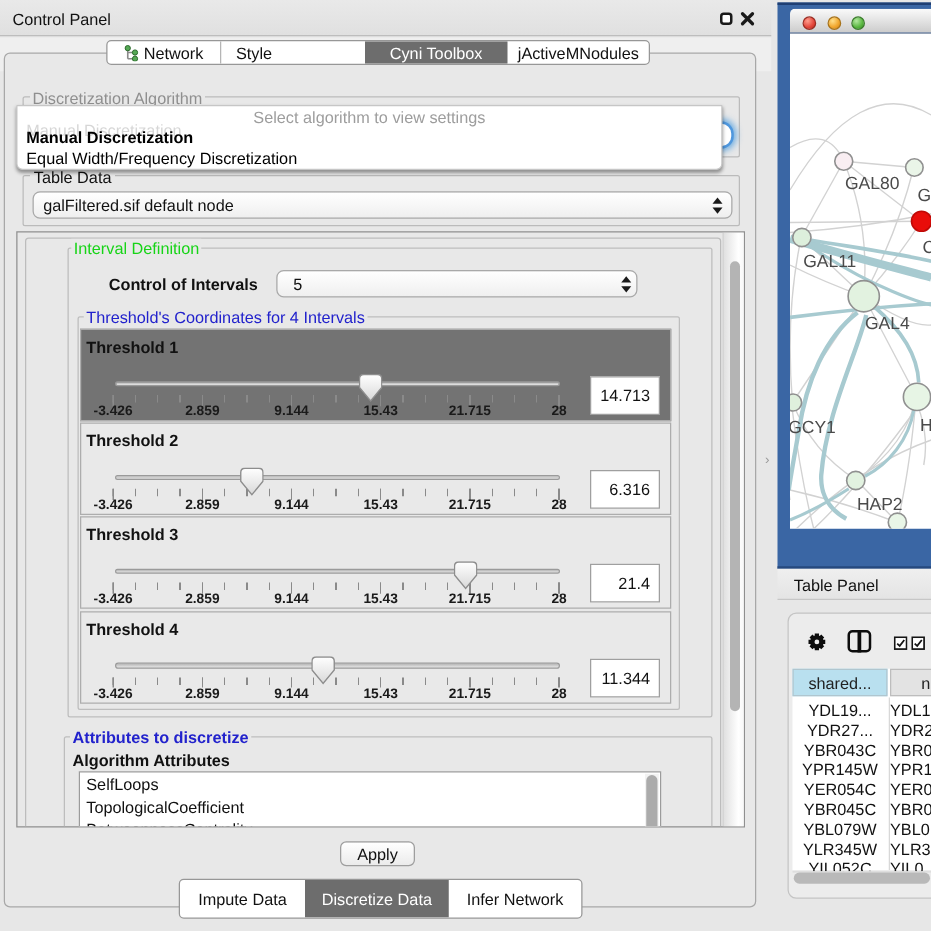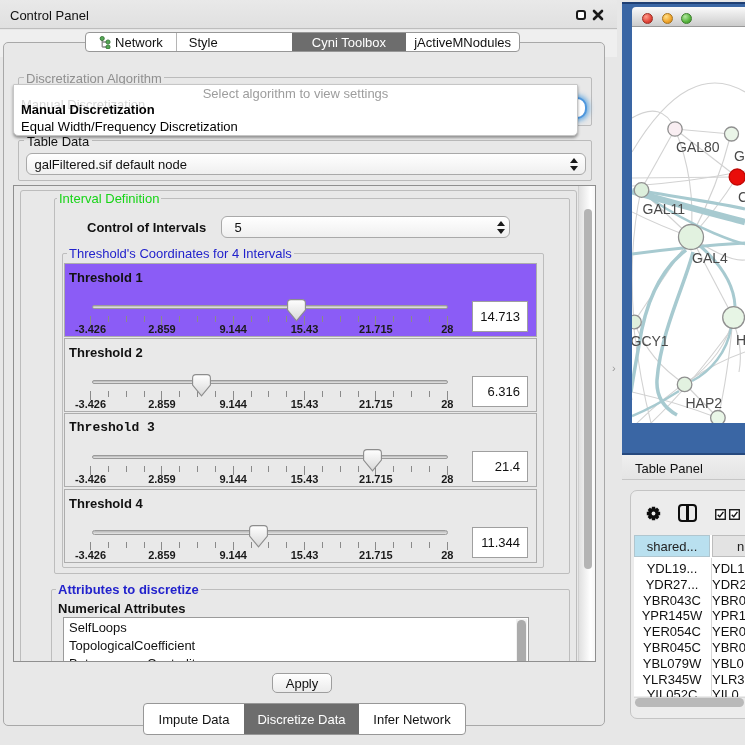--- a/index.html
+++ b/index.html
@@ -68,21 +68,21 @@
   <div class="abs f13 bold" style="left:73px;top:34px;">Control of Intervals</div>
   <div class="abs" style="left:206.5px;top:30px;width:289px;height:22px;background:linear-gradient(#ffffff,#efefef);border:1px solid #a9a9a9;border-radius:6px;">
     <span class="abs f13" style="left:13px;top:3px;">5</span>
     <span class="abs" style="right:4px;top:4px;width:0;height:0;border-left:4.5px solid transparent;border-right:4.5px solid transparent;border-bottom:5.5px solid #1a1a1a;"></span>
     <span class="abs" style="right:4px;top:12px;width:0;height:0;border-left:4.5px solid transparent;border-right:4.5px solid transparent;border-top:5.5px solid #1a1a1a;"></span>
   </div>
 
   <div class="abs" style="left:48px;top:67px;width:482px;height:315px;border:1px solid #bdbdbd;border-radius:2px;"></div>
   <span class="abs" style="left:53px;top:60px;font-size:13px;color:#2222cc;background:#e8e8e8;padding:0 2px;">Threshold's Coordinates for 4 Intervals</span>
 
-  <div class="abs" style="left:50px;top:77px;width:473px;height:74px;border:1px solid #adadad;background:#8b5cf6;">
+  <div class="abs" style="left:50px;top:77px;width:473px;height:74px;border:1px solid #adadad;background:#737373;">
     <span class="abs bold" style="left:4px;top:6px;font-size:13px;color:#111;">Threshold 1</span>
     <div class="abs" style="left:27px;top:40.5px;width:356px;height:4.5px;border:1px solid #9a9a9a;border-radius:3px;background:linear-gradient(#b6b6b6,#e6e6e6);"></div>
     <div class="abs" style="left:25px;top:52px;width:359px;height:6px;background:repeating-linear-gradient(to right,#8a8a8a 0 1px,transparent 1px 17.84px);"></div>
       <div class="abs" style="left:25px;top:52px;width:359px;height:8.5px;background:repeating-linear-gradient(to right,#8a8a8a 0 1px,transparent 1px 71.36px);"></div>
     <span class="abs" style="left:-14.5px;top:59px;width:80px;text-align:center;font-size:11px;font-weight:bold;color:#1a1a1a;">-3.426</span>
       <span class="abs" style="left:56.9px;top:59px;width:80px;text-align:center;font-size:11px;font-weight:bold;color:#1a1a1a;">2.859</span>
       <span class="abs" style="left:128.2px;top:59px;width:80px;text-align:center;font-size:11px;font-weight:bold;color:#1a1a1a;">9.144</span>
       <span class="abs" style="left:199.5px;top:59px;width:80px;text-align:center;font-size:11px;font-weight:bold;color:#1a1a1a;">15.43</span>
       <span class="abs" style="left:270.9px;top:59px;width:80px;text-align:center;font-size:11px;font-weight:bold;color:#1a1a1a;">21.715</span>
       <span class="abs" style="left:342.3px;top:59px;width:80px;text-align:center;font-size:11px;font-weight:bold;color:#1a1a1a;">28</span>
@@ -115,21 +115,21 @@
             <stop offset="0" stop-color="#ffffff"></stop>
             <stop offset="1" stop-color="#d8d8d8"></stop>
           </linearGradient>
         </defs>
         <path d="M4,0.6 L15,0.6 Q18.4,0.6 18.4,4 L18.4,11 L9.5,21.8 L0.6,11 L0.6,4 Q0.6,0.6 4,0.6 Z" fill="url(#thg2)" stroke="#8d8d8d" stroke-width="1.1"></path>
       </svg>
     <div class="abs" style="left:407px;top:37px;width:56px;height:31px;background:#fff;border:1px solid #9f9f9f;font-size:13px;color:#111;text-align:right;line-height:29px;padding-right:7px;">6.316</div>
   </div>
 
   <div class="abs" style="left:50px;top:227.4px;width:473px;height:74px;border:1px solid #adadad;background:#e9e9e9;">
-    <span class="abs bold" style="left:4px;top:6px;font-size:13px;color:#111;font-family:Liberation Mono, monospace;">Threshold 3</span>
+    <span class="abs bold" style="left:4px;top:6px;font-size:13px;color:#111;">Threshold 3</span>
     <div class="abs" style="left:27px;top:40.5px;width:356px;height:4.5px;border:1px solid #9a9a9a;border-radius:3px;background:linear-gradient(#b6b6b6,#e6e6e6);"></div>
     <div class="abs" style="left:25px;top:52px;width:359px;height:6px;background:repeating-linear-gradient(to right,#8a8a8a 0 1px,transparent 1px 17.84px);"></div>
       <div class="abs" style="left:25px;top:52px;width:359px;height:8.5px;background:repeating-linear-gradient(to right,#8a8a8a 0 1px,transparent 1px 71.36px);"></div>
     <span class="abs" style="left:-14.5px;top:59px;width:80px;text-align:center;font-size:11px;font-weight:bold;color:#1a1a1a;">-3.426</span>
       <span class="abs" style="left:56.9px;top:59px;width:80px;text-align:center;font-size:11px;font-weight:bold;color:#1a1a1a;">2.859</span>
       <span class="abs" style="left:128.2px;top:59px;width:80px;text-align:center;font-size:11px;font-weight:bold;color:#1a1a1a;">9.144</span>
       <span class="abs" style="left:199.5px;top:59px;width:80px;text-align:center;font-size:11px;font-weight:bold;color:#1a1a1a;">15.43</span>
       <span class="abs" style="left:270.9px;top:59px;width:80px;text-align:center;font-size:11px;font-weight:bold;color:#1a1a1a;">21.715</span>
       <span class="abs" style="left:342.3px;top:59px;width:80px;text-align:center;font-size:11px;font-weight:bold;color:#1a1a1a;">28</span>
     <svg class="abs" style="left:297.9px;top:35px;" width="19" height="23" viewBox="0 0 19 23">
@@ -162,21 +162,21 @@
             <stop offset="1" stop-color="#d8d8d8"></stop>
           </linearGradient>
         </defs>
         <path d="M4,0.6 L15,0.6 Q18.4,0.6 18.4,4 L18.4,11 L9.5,21.8 L0.6,11 L0.6,4 Q0.6,0.6 4,0.6 Z" fill="url(#thg4)" stroke="#8d8d8d" stroke-width="1.1"></path>
       </svg>
     <div class="abs" style="left:407px;top:37px;width:56px;height:31px;background:#fff;border:1px solid #9f9f9f;font-size:13px;color:#111;text-align:right;line-height:29px;padding-right:7px;">11.344</div>
   </div>
 
   <div class="abs" style="left:37px;top:403px;width:519px;height:150px;border:1px solid #bdbdbd;border-radius:2px;"></div>
   <span class="abs" style="left:42px;top:396px;font-size:13px;color:#2222cc;background:#e8e8e8;padding:0 2px;font-weight:bold;">Attributes to discretize</span>
-  <div class="abs f13 bold" style="left:44px;top:415px;">Numerical Attributes</div>
+  <div class="abs f13 bold" style="left:44px;top:415px;">Algorithm Attributes</div>
   <div class="abs" style="left:49px;top:431px;width:466px;height:110px;background:#fff;border:1px solid #9b9b9b;">
     <div style="padding:1px 0 0 5px;font-size:13px;color:#111;line-height:18px;">SelfLoops<br>TopologicalCoefficient<br>BetweennessCentrality</div>
     <div class="abs" style="right:1px;top:1px;width:11px;height:108px;background:#f2f2f2;"></div>
     <div class="abs" style="right:2px;top:2px;width:9px;height:70px;background:#ababab;border-radius:5px;"></div>
   </div>
 
   <div class="abs" style="left:564px;top:0;width:19px;height:477px;background:linear-gradient(to right,#e0e0e0,#ffffff 65%,#f5f5f5);border-left:1px solid #cfcfcf;"></div>
   <div class="abs" style="left:569.5px;top:23px;width:8.5px;height:360px;background:#b4b4b4;border-radius:4.5px;"></div>
 </div>
 

